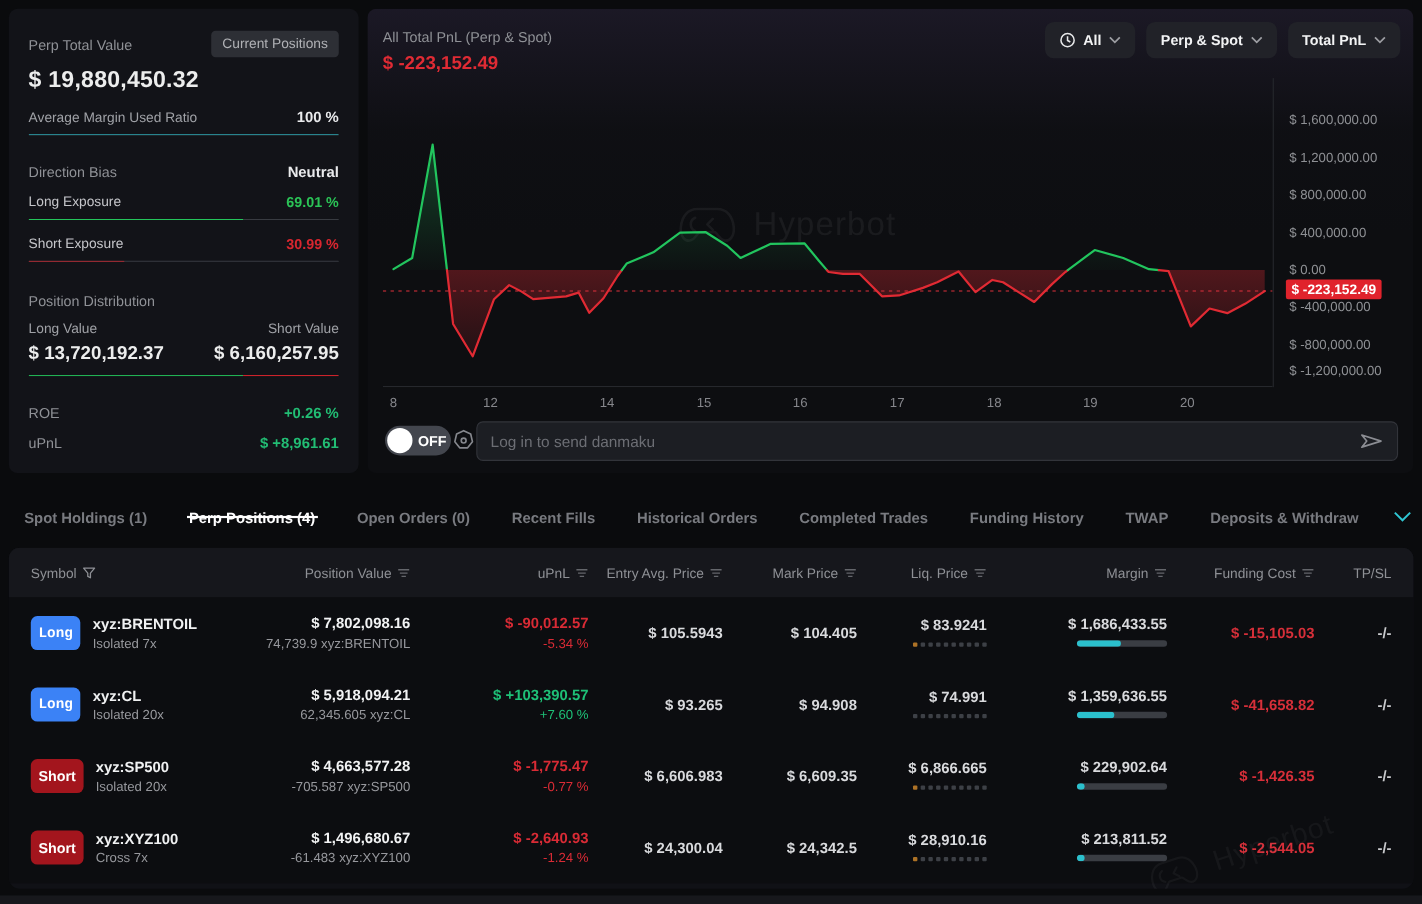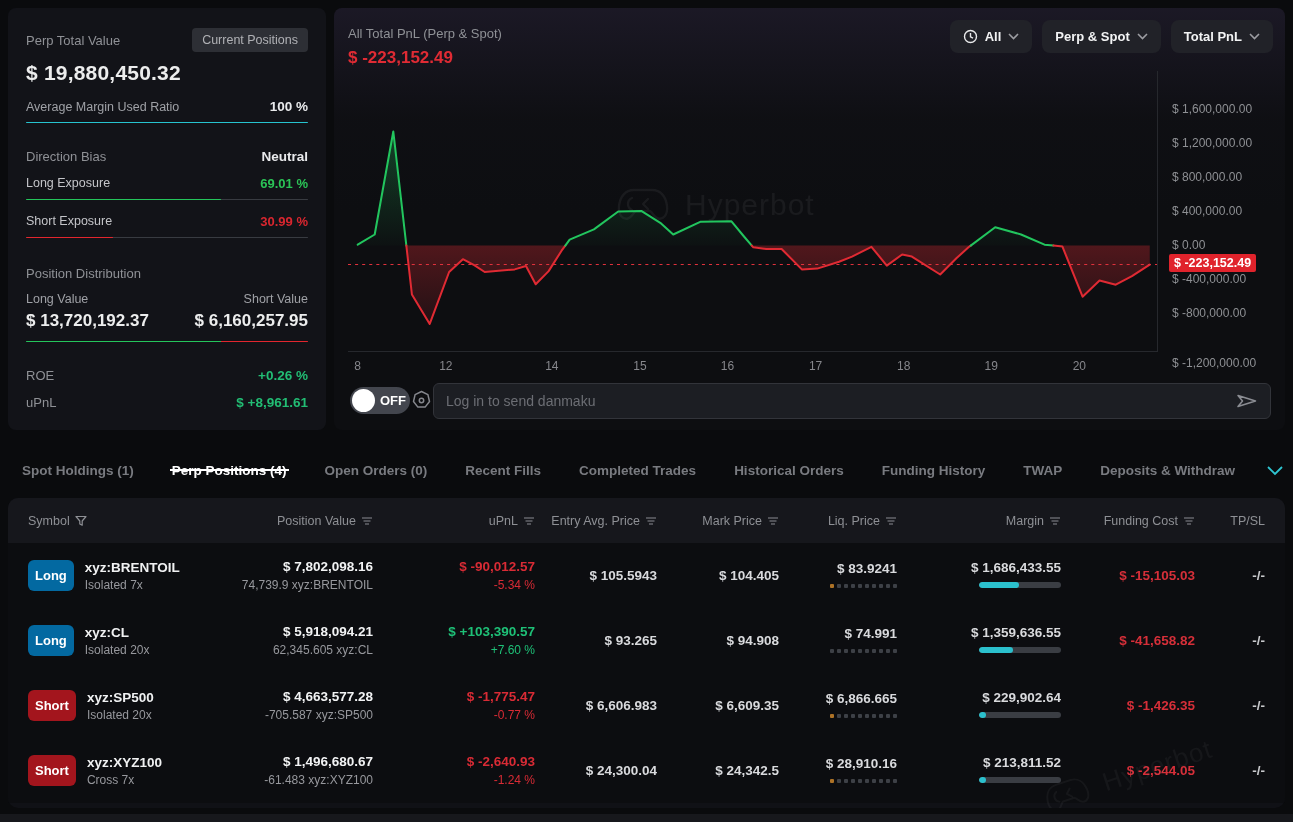--- a/index.html
+++ b/index.html
@@ -79,21 +79,21 @@
   .th { display:flex; align-items:center; gap:5px; justify-content:flex-end; }
   .th.first { justify-content:flex-start; padding-left:20px; }
   .th.pad-r { padding-right:18px; }
   .th.pad-r-lg { padding-right:20px; }
   .tbody { background:#0c0d10; }
   .trow { height:65px; cursor:pointer; }
   .cell { text-align:right; font-size:13.5px; }
   .cell .sub { font-size:12px; margin-top:4px; }
   .sym-cell { display:flex; align-items:center; gap:11px; padding-left:20px; text-align:left; }
   .side-badge { color:#fff; font-weight:bold; font-size:13px; padding:8px 7px; border-radius:6px; }
-  .side-long { background:#0369a1; }
+  .side-long { background:#3b82f6;font-family:Liberation Mono, monospace; }
   .side-short { background:#a3151d; }
   .sym-name { font-weight:bold; font-size:13.5px; color:#f0f1f2; }
   .sym-lev { color:#97989d; font-size:12px; margin-top:3px; }
   .val-strong { font-weight:bold; color:#f2f3f4; }
   .num { color:#d9dadd; font-weight:bold; }
   .sub-gray { color:#97989d; }
   .pnl-neg { color:#d92b35; }
   .pnl-pos { color:#1ec077; }
   .dots { display:inline-flex; gap:3px; margin-top:6px; }
   .dot { width:4px; height:4px; border-radius:1px; background:#3d4046; }
@@ -240,21 +240,21 @@
           </svg>
       </div>
       <div class="ylabels" id="ylabels">
           <div class="ylabel" style="top: 31.3182px;">$ 1,600,000.00</div>
           <div class="ylabel" style="top: 65.3788px;">$ 1,200,000.00</div>
           <div class="ylabel" style="top: 99.4394px;">$ 800,000.00</div>
           <div class="ylabel" style="top: 133.5px;">$ 400,000.00</div>
           <div class="ylabel" style="top: 167.561px;">$ 0.00</div>
           <div class="ylabel" style="top: 201.621px;">$ -400,000.00</div>
           <div class="ylabel" style="top: 235.682px;">$ -800,000.00</div>
-          <div class="ylabel" style="top: 285px;">$ -1,200,000.00</div>
+          <div class="ylabel" style="top: 259px;">$ -1,200,000.00</div>
           <div class="ybadge" style="top: 183.562px;">$ -223,152.49</div>
         </div>
     </div>
     <div class="xlabels" id="xlabels">
         <div class="xlabel" style="left: 1.2%;">8</div>
         <div class="xlabel" style="left: 12.1%;">12</div>
         <div class="xlabel" style="left: 25.2%;">14</div>
         <div class="xlabel" style="left: 36.1%;">15</div>
         <div class="xlabel" style="left: 46.9%;">16</div>
         <div class="xlabel" style="left: 57.8%;">17</div>
@@ -284,22 +284,22 @@
       </div>
     </div>
   </div>
 </div>
 
 <div class="tabs-bar" id="tabs-bar">
   <div class="tab">Spot Holdings (1)</div>
     <div class="tab active">Perp Positions (4)</div>
     <div class="tab">Open Orders (0)</div>
     <div class="tab">Recent Fills</div>
+    <div class="tab">Historical Orders</div>
     <div class="tab">Completed Trades</div>
-    <div class="tab">Historical Orders</div>
     <div class="tab">Funding History</div>
     <div class="tab">TWAP</div>
     <div class="tab">Deposits &amp; Withdraw</div>
     <div class="tabs-chevron">
     <svg width="16" height="10" viewBox="0 0 16 10" fill="none" stroke="#2fc6d2" stroke-width="1.8">
         <path d="M1 1l7 7 7-7"></path>
       </svg>
   </div>
 </div>
 

